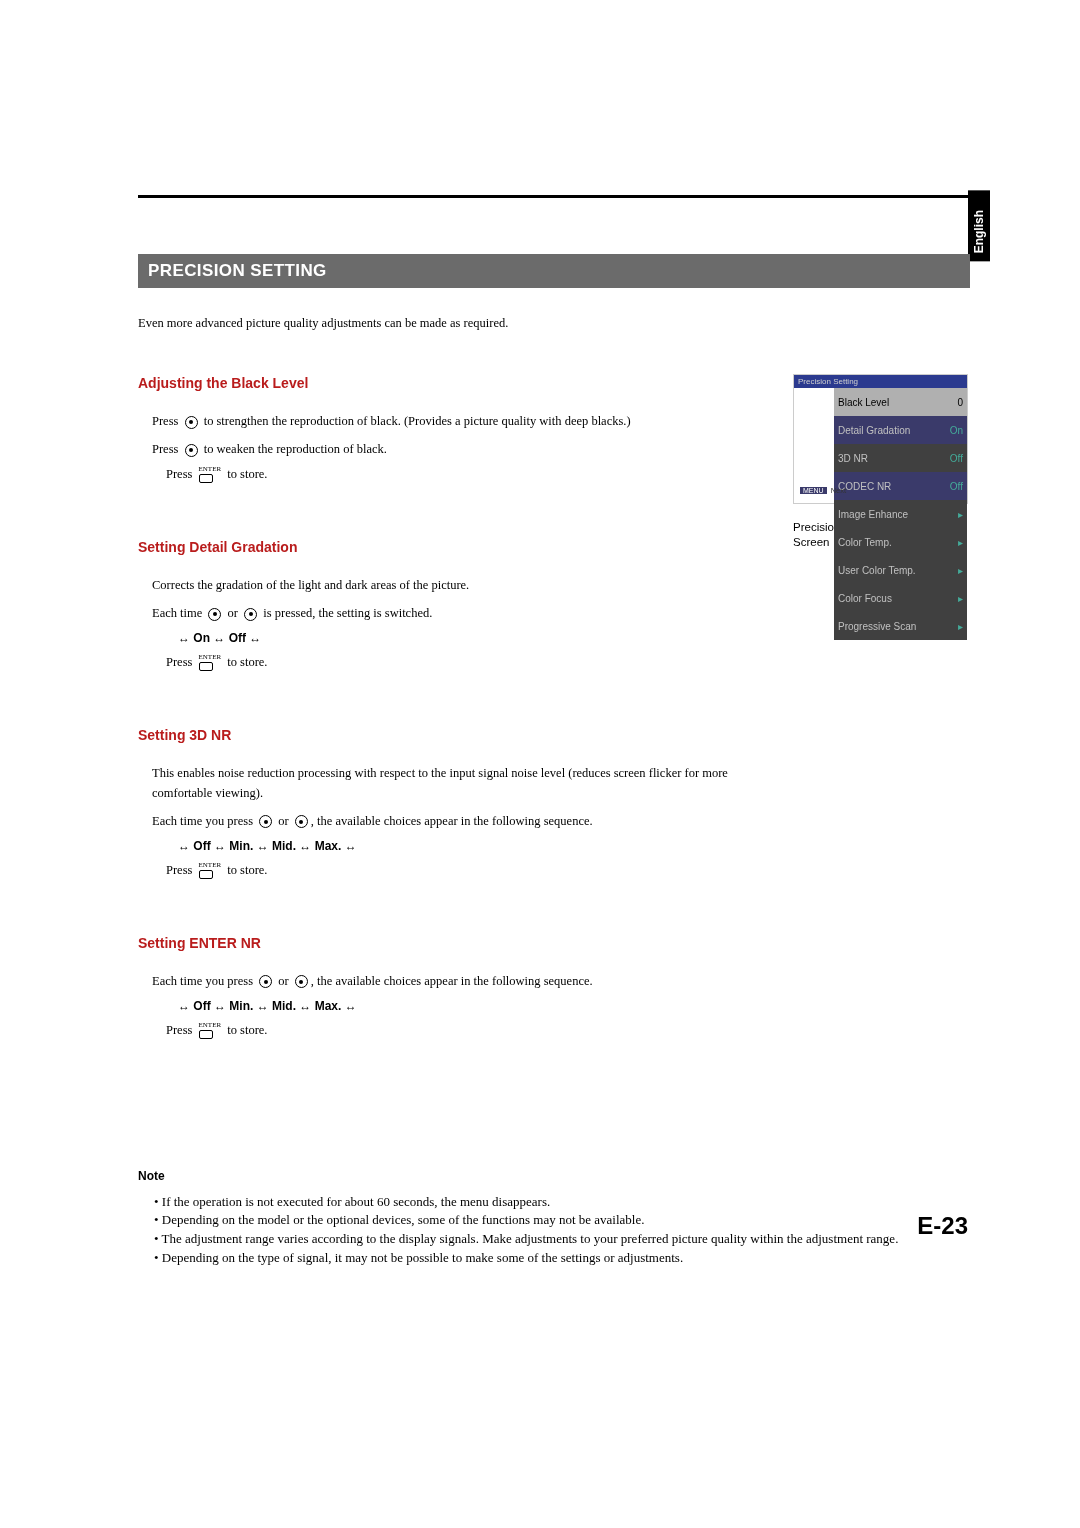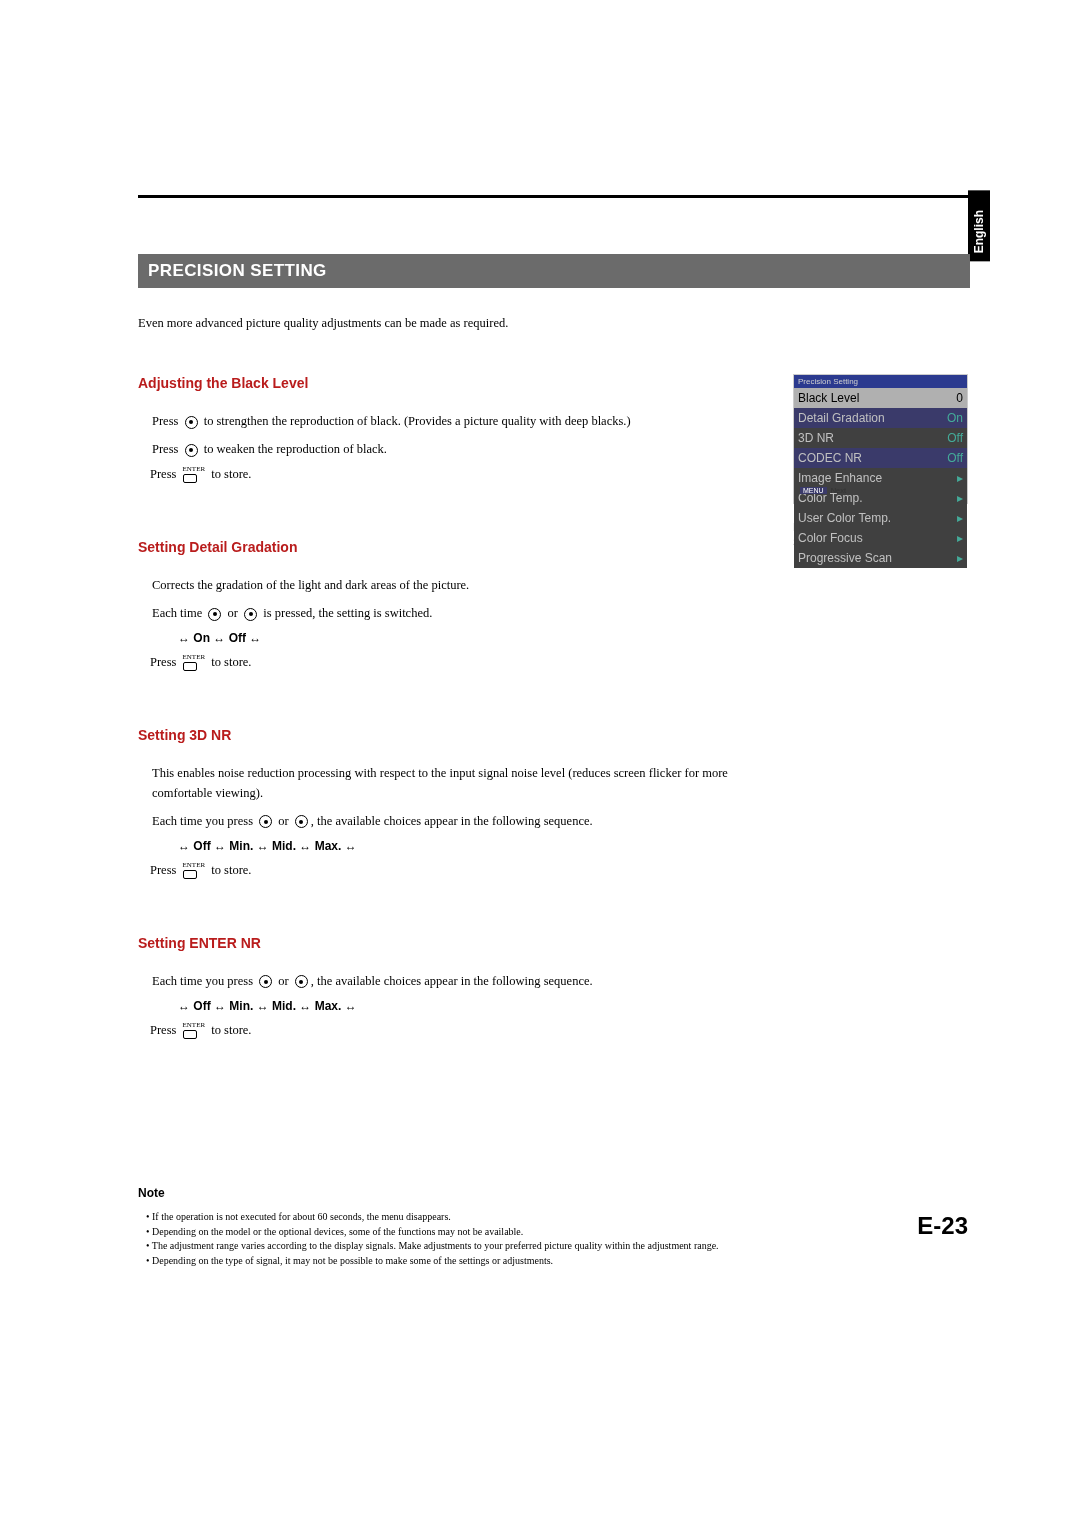--- a/index.html
+++ b/index.html
@@ -65,21 +65,21 @@
   .arrow-line {
     font-family: Arial, sans-serif;
     font-weight: bold;
     font-size: 12px;
     margin-left: 40px;
     margin-bottom: 10px;
   }
   .store-line {
     font-family: "Times New Roman", serif;
     font-size: 12.5px;
-    margin-left: 12px;
+    margin-left: 28px;
   }
   .key-circle {
     display: inline-block;
     width: 13px; height: 13px;
     border: 1px solid #000;
     border-radius: 50%;
     vertical-align: middle;
     position: relative;
     margin: 0 3px;
   }
@@ -114,23 +114,23 @@
     right: 110px;
   }
   .note-title {
     font-weight: bold;
     font-family: Arial, sans-serif;
     font-size: 12px;
     margin-bottom: 10px;
   }
   .note-item {
     font-family: "Times New Roman", serif;
-    font-size: 10px;
+    font-size: 13px;
     line-height: 1.45;
-    margin-left: 8px;
+    margin-left: 16px;
   }
   .page-num {
     position: absolute;
     bottom: 288px;
     right: 112px;
     font-family: Arial, sans-serif;
     font-weight: bold;
     font-size: 24px;
   }
   
@@ -152,23 +152,24 @@
   .screen .hdr {
     background: #2b3a8f;
     color: #d0d0d0;
     padding: 2px 4px;
     font-size: 8px;
   }
   .screen .row {
     display: flex;
     justify-content: space-between;
     padding: 0 4px;
-    height: 20px;
+    height: 28px;
     align-items: center;
-    font-size: 12px;
+    font-size: 10px;
+    margin-left: 40px;
   }
   .screen .row.dark { background: #404040; color:#c0c0c0;}
   .screen .row.med { background: #3a3a6a; color:#c0c0c0;}
   .screen .row .val { color:#4a9; }
   .screen .row.hl { background:#b0b0b0; color:#000;}
   .screen .row.hl .val{ color:#000;}
   .screen .footer-row {
     position:absolute;
     bottom:8px;
     left:6px;

